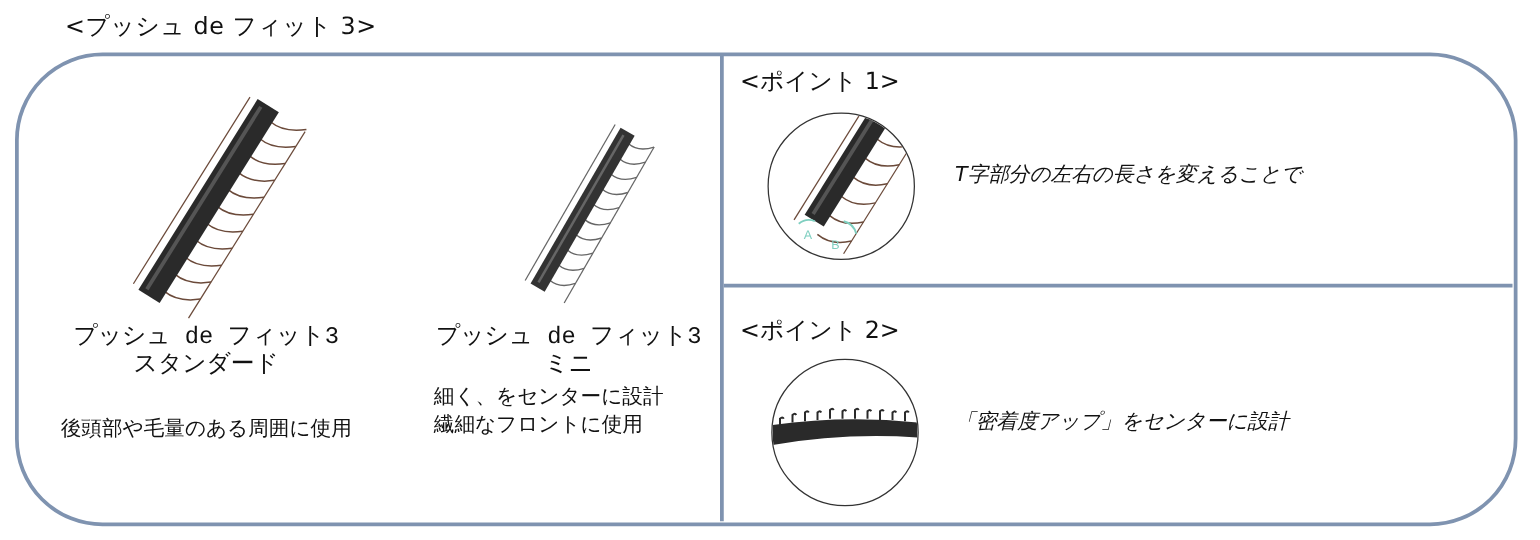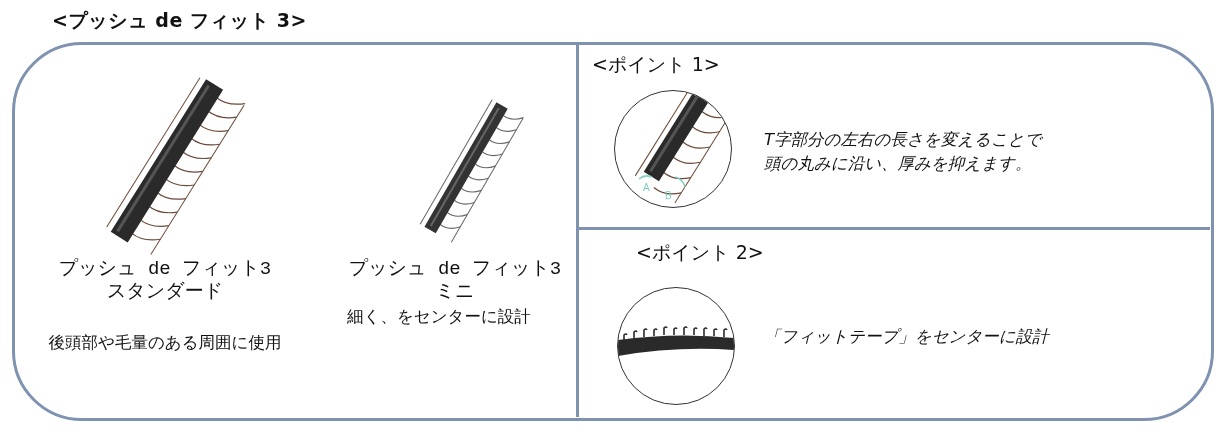--- a/index.html
+++ b/index.html
@@ -1,38 +1,38 @@
 <!DOCTYPE html>
 <html><head>
   <meta charset="utf-8">
   <style>
     html, body { margin:0; padding:0; background:#ffffff; }
     body { width:1232px; height:432px; position:relative; overflow:hidden;
            font-family:"DejaVu Sans", "Liberation Sans", sans-serif; color:#111; }
-    .title { position:absolute; left:52px; top:8px; font-size:19px; letter-spacing:0.5px; white-space:pre;font-weight:bold; }
+    .title { position:absolute; left:52px; top:8px; font-size:19px; letter-spacing:0.5px; white-space:pre; }
     .frame { position:absolute; left:12px; top:42px; width:1196px; height:373px;
              border:3px solid #7f93b0; border-radius:70px; box-sizing:content-box; }
     .vdiv { position:absolute; left:576px; top:44px; width:3px; height:373px; background:#7f93b0; }
     .hdiv { position:absolute; left:579px; top:227px; width:631px; height:3px; background:#7f93b0; }
 
     .product { position:absolute; text-align:center;font-family:Liberation Mono, monospace; }
     .product .name { font-size:19px; line-height:23px; white-space:pre; }
     .product .desc { font-size:16.5px; line-height:23px; }
     .prod-std { left:20px; top:258px; width:290px; }
     .prod-std .desc { margin-top:28px; }
     .prod-mini { left:335px; top:258px; width:240px; }
     .prod-mini .desc { margin-top:2px; text-align:left; padding-left:12px; }
 
     .tape-img { position:absolute; }
     .tape-std { left:92px; top:72px; width:160px; height:185px; }
     .tape-mini { left:410px; top:95px; width:120px; height:150px; }
 
     .point-title { position:absolute; font-size:19px; white-space:pre; }
     .pt1-title { left:592px; top:52px; }
-    .pt2-title { left:592px; top:240px;margin-left:44px; }
+    .pt2-title { left:592px; top:251px; }
 
     .circle { position:absolute; width:116px; height:116px; border:1.2px solid #333; border-radius:50%; overflow:hidden; background:#fff; }
     .c1 { left:614px; top:90px; }
     .c2 { left:617px; top:287px; }
 
     .pt-text { position:absolute; font-size:16.5px; line-height:24px;font-style:italic; }
     .pt1-text { left:764px; top:128px; }
     .pt2-text { left:764px; top:325px; }
   </style>
 </head>
@@ -90,20 +90,21 @@
 <div class="product prod-std">
   <div class="name">プッシュ de フィット3</div>
   <div class="name">スタンダード</div>
   <div class="desc">後頭部や毛量のある周囲に使用</div>
 </div>
 
 <div class="product prod-mini">
   <div class="name">プッシュ de フィット3</div>
   <div class="name">ミニ</div>
   <div class="desc">細く、をセンターに設計</div>
+  <div class="desc" style="margin-top:0">繊細なフロントに使用</div>
 </div>
 
 <div class="point-title pt1-title">&lt;ポイント 1&gt;</div>
 <div class="circle c1">
   <svg width="116" height="116" viewBox="0 0 116 116">
     <g transform="translate(62,52) rotate(32)">
       <line x1="-18" y1="-70" x2="-18" y2="50" stroke="#6b4a3a" stroke-width="1"></line>
       <line x1="30" y1="-70" x2="30" y2="52" stroke="#6b4a3a" stroke-width="1"></line>
       <g stroke="#6b4a3a" stroke-width="1.2" fill="none">
         <path d="M4,-40 q14,2 26,-10"></path>
@@ -119,21 +120,20 @@
     <g stroke="#7fcfc0" stroke-width="1.5" fill="none">
       <path d="M24,88 q6,-5 13,-2"></path>
       <path d="M60,86 q8,2 10,10"></path>
     </g>
     <text x="28" y="100" font-size="10" fill="#7fcfc0" font-family="Liberation Sans, sans-serif">A</text>
     <text x="50" y="108" font-size="10" fill="#7fcfc0" font-family="Liberation Sans, sans-serif">B</text>
   </svg>
 </div>
 <div class="pt-text pt1-text">
   <div>T字部分の左右の長さを変えることで</div>
-  <div>頭の丸みに沿い、厚みを抑えます。</div>
 </div>
 
 <div class="point-title pt2-title">&lt;ポイント 2&gt;</div>
 <div class="circle c2">
   <svg width="116" height="116" viewBox="0 0 116 116">
     <path d="M0,52 Q58,44 116,50 L116,62 Q58,58 0,68 Z" fill="#2a2a2a"></path>
     <g stroke="#2a2a2a" stroke-width="1.6" fill="none">
       <path d="M6,52 v-5 q2,-2 3,0"></path>
         <path d="M16,50 v-6 q2,-2 3,0"></path>
         <path d="M26,49 v-7 q2,-2 3,0"></path>
@@ -142,14 +142,14 @@
         <path d="M56,47 v-6 q2,-2 3,0"></path>
       <path d="M66,47 v-7 q2,-2 3,0"></path>
         <path d="M76,47 v-6 q2,-2 3,0"></path>
         <path d="M86,48 v-7 q2,-2 3,0"></path>
       <path d="M96,48 v-6 q2,-2 3,0"></path>
         <path d="M106,49 v-7 q2,-2 3,0"></path>
     </g>
   </svg>
 </div>
 <div class="pt-text pt2-text">
-  <div>「フィットテープ」をセンターに設計</div>
+  <div>「密着度アップ」をセンターに設計</div>
 </div>
 
 </body></html>

